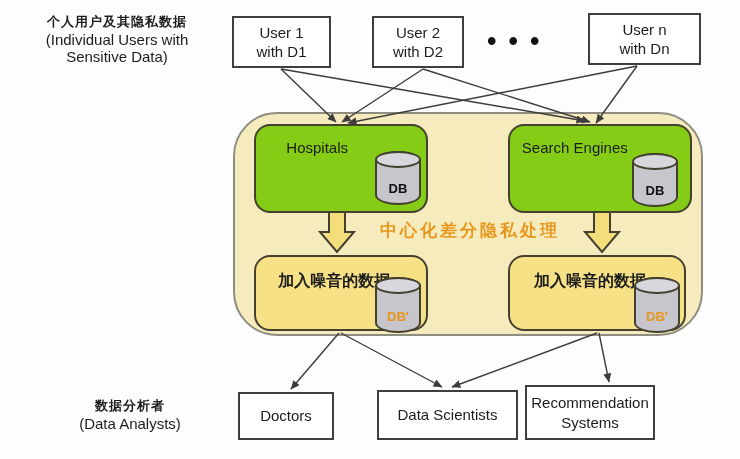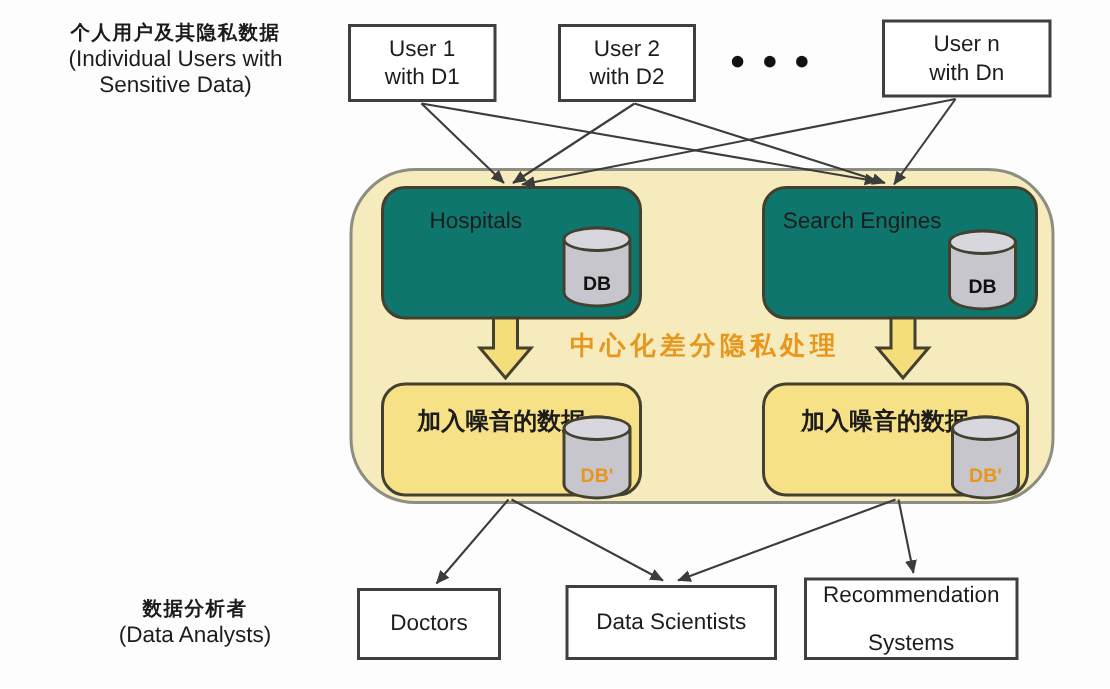--- a/index.html
+++ b/index.html
@@ -15,21 +15,21 @@
     text-align:center; font-size:15px; line-height:1.3; z-index:4;
   }
   
   .collector-container {
     position:absolute; left:233px; top:112px; width:470px; height:224px;
     background:#F5EBBC; border:2px solid #8D8D82; border-radius:44px; z-index:1;
   }
   .inner-box {
     position:absolute; border:2px solid #44402F; border-radius:16px; z-index:2;
   }
-  .collector-box { background:#0f766e; }
+  .collector-box { background:#84cc16; }
   .noisy-box { background:#F7E187; }
   .inner-label { position:absolute; top:13px; left:0; width:72%; text-align:center; font-size:15px; }
   .noisy-label { position:absolute; top:14px; left:4%; width:84%; text-align:center; font-size:16px; font-weight:bold; }
   
   .cyl { position:absolute; width:46px; height:54px; background:#C6C6CC;
          border:2px solid #44402F; border-radius:23px / 10px; z-index:3; }
   .cyl-cap { position:absolute; top:-2px; left:-2px; width:46px; height:17px;
              background:#D7D7DD; border:2px solid #44402F; border-radius:50%; }
   .cyl-label { position:absolute; bottom:7px; left:0; width:100%; text-align:center;
                font-size:13px; font-weight:bold; color:#111; }
@@ -123,21 +123,21 @@
       <div class="cyl-label orange">DB'</div>
     </div>
   </div>
 
   <div class="rect-box" style="left:238px; top:392px; width:96px; height:48px;">
     <div>Doctors</div>
   </div>
   <div class="rect-box" style="left:377px; top:390px; width:141px; height:50px;">
     <div>Data Scientists</div>
   </div>
-  <div class="rect-box" style="left:536px; top:385px; width:143px; height:55px;justify-content:space-between;">
+  <div class="rect-box" style="left:525px; top:385px; width:130px; height:55px;">
     <div>Recommendation</div>
     <div>Systems</div>
   </div>
 
   <svg class="lines-layer" viewBox="0 0 740 459">
     <defs>
       <marker id="ah" markerWidth="10" markerHeight="9" refX="8.5" refY="4" orient="auto" markerUnits="userSpaceOnUse">
         <path d="M0,0 L9,4 L0,8 Z" fill="#3C3C3C"></path>
       </marker>
     </defs>

